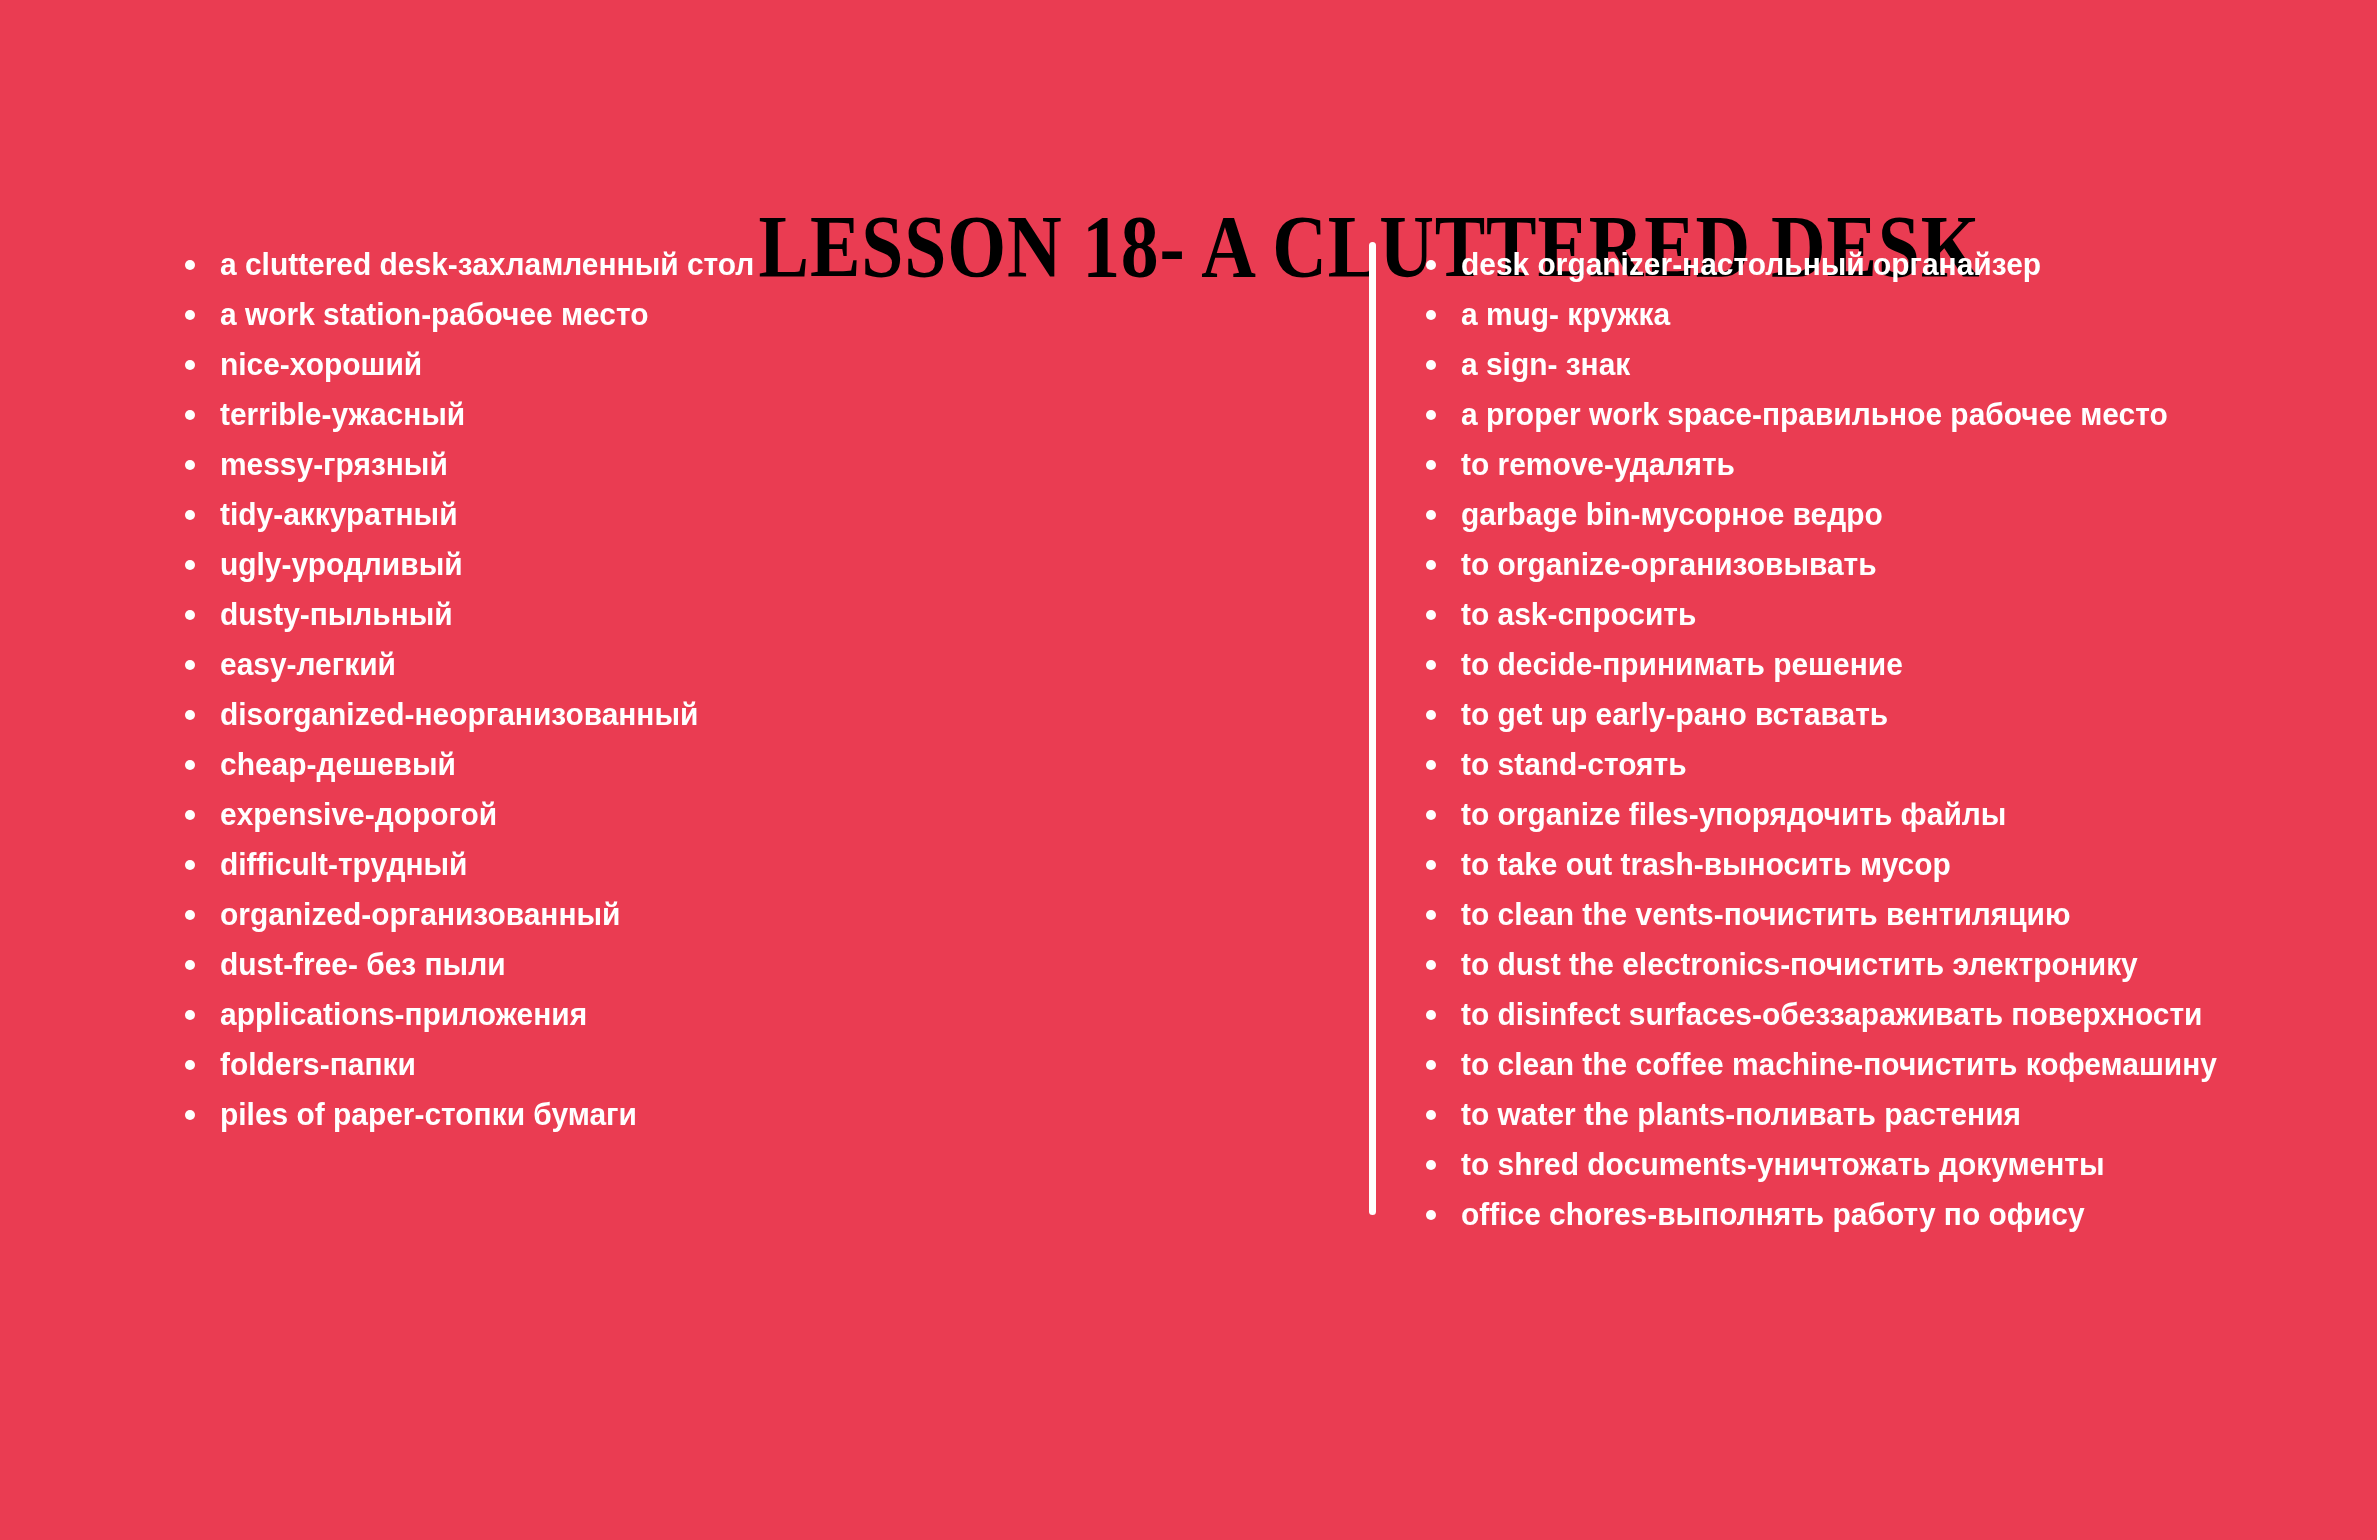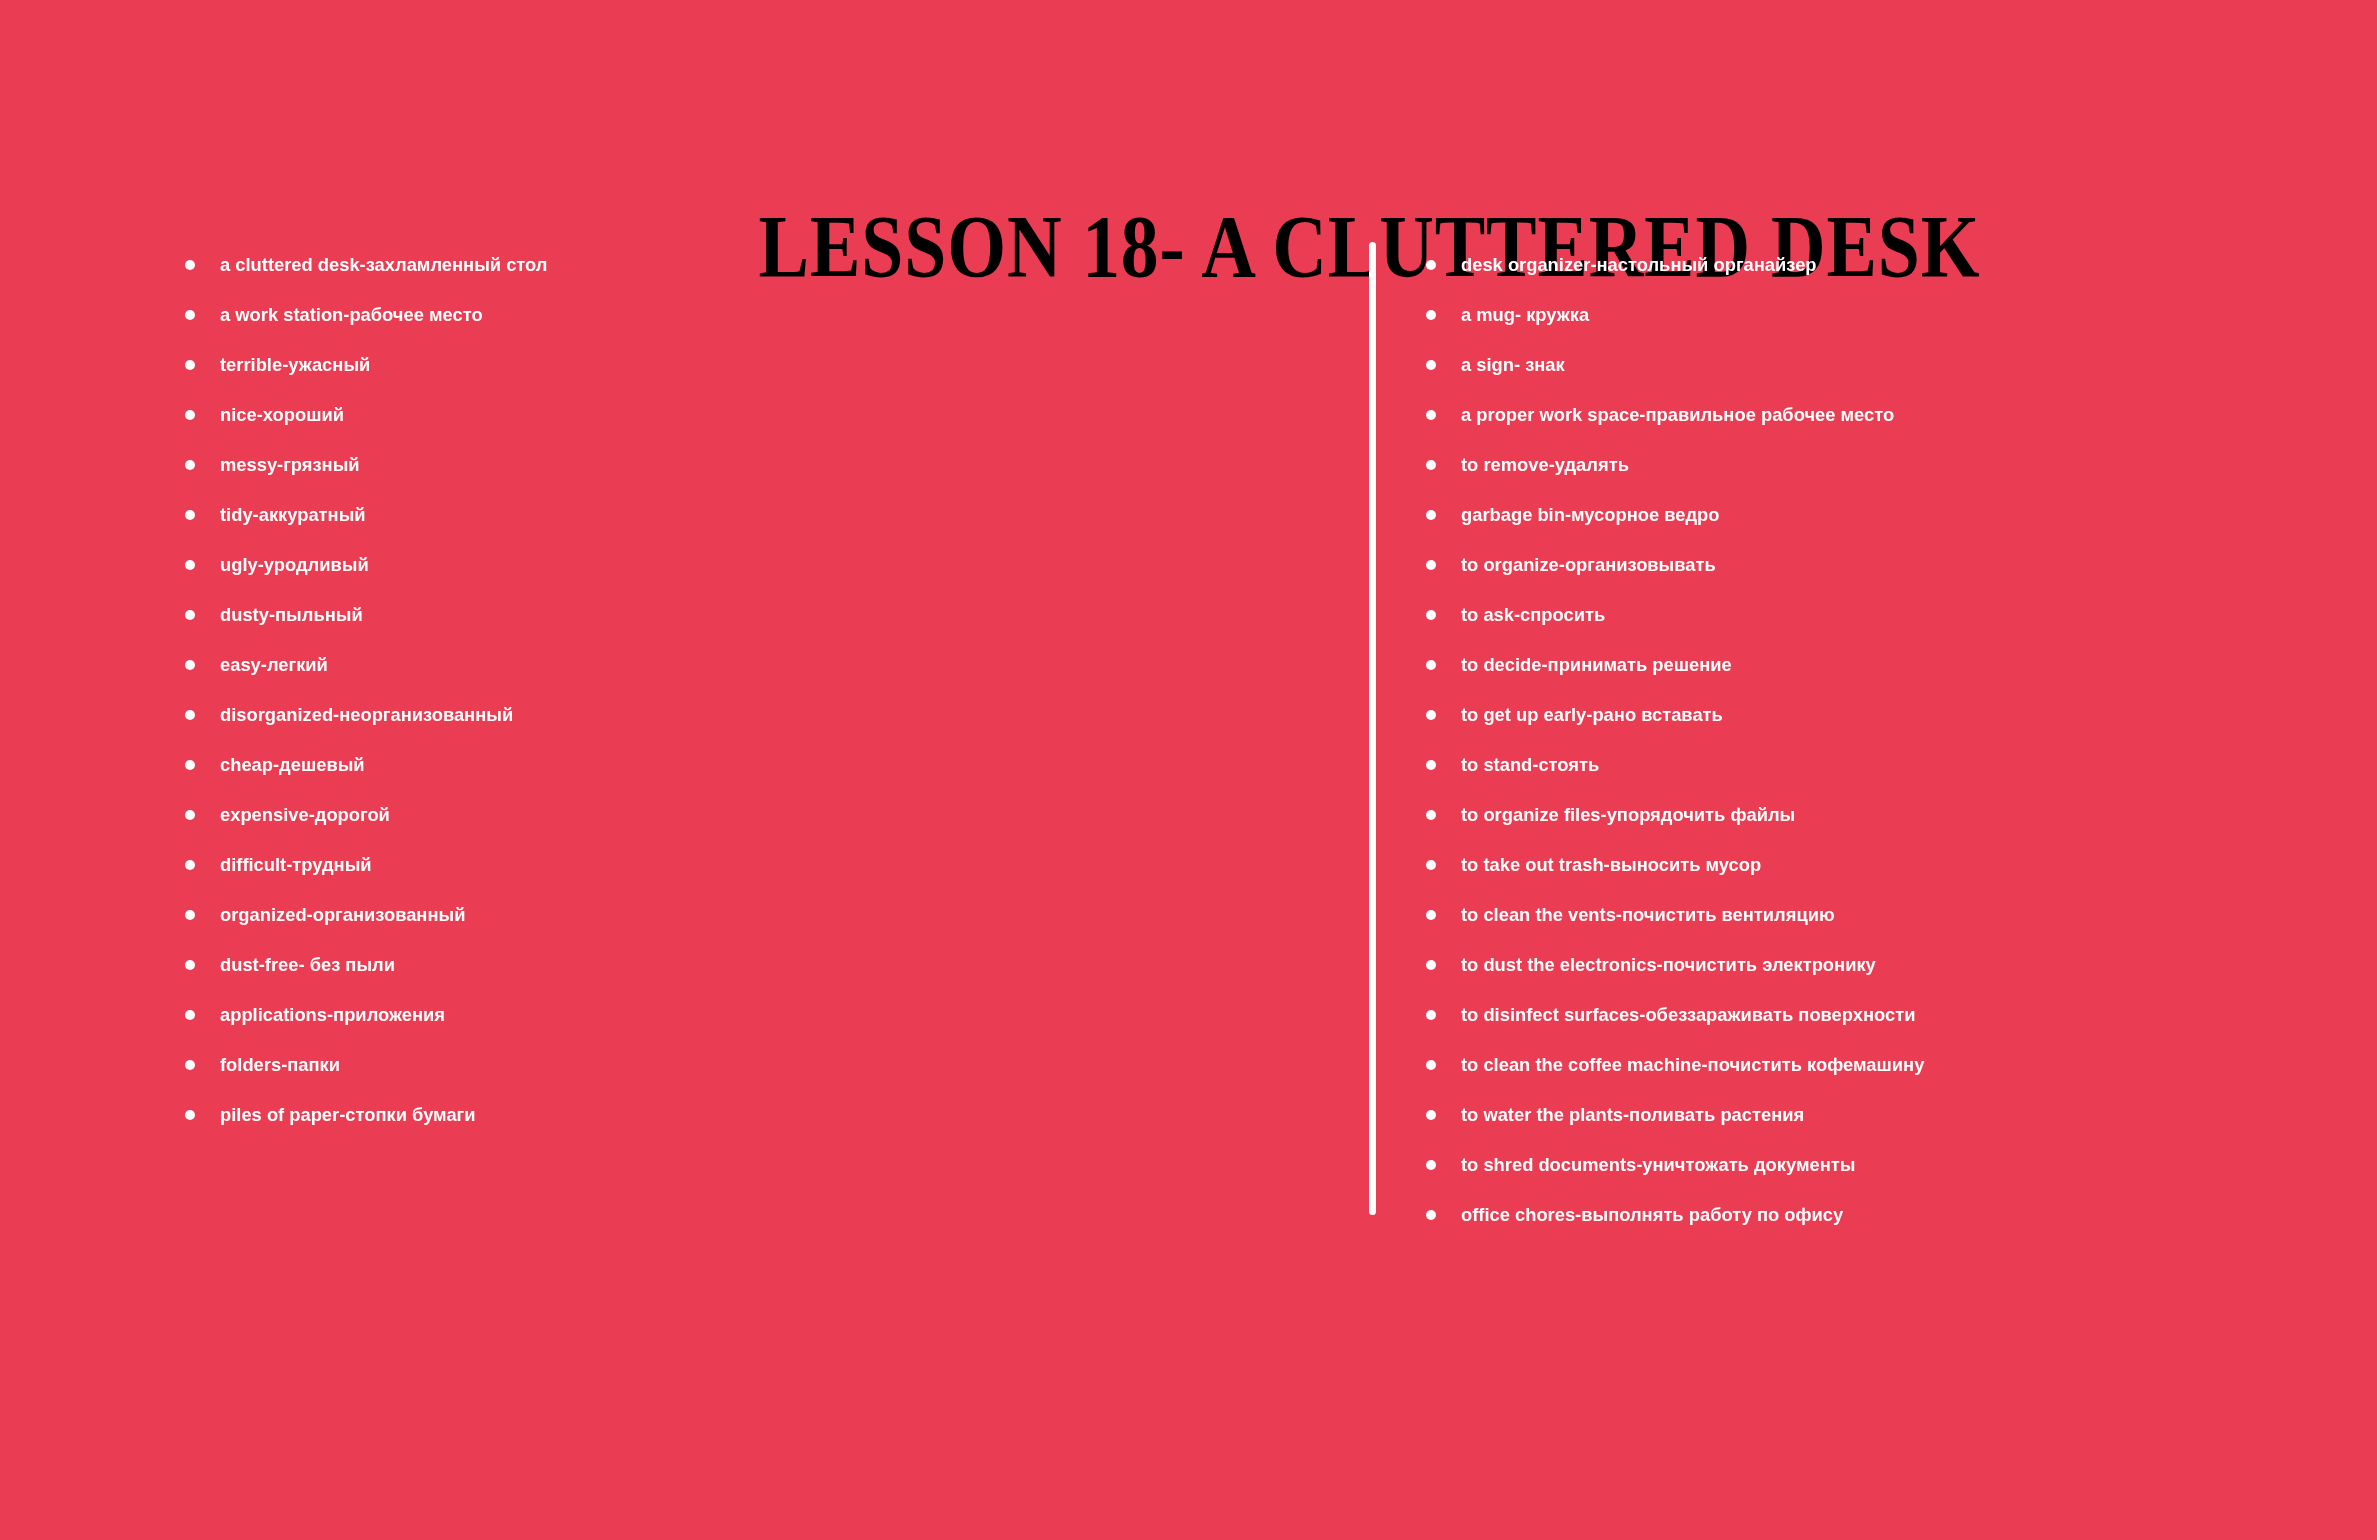--- a/index.html
+++ b/index.html
@@ -63,21 +63,21 @@
   #col-right { left: 1421px; width: 1303px; }
 
   .item {
     position: relative;
     height: 50px;
     line-height: 50px;
     padding-left: 40px;
     color: #ffffff;
     font-family: "Liberation Sans", sans-serif;
     font-weight: bold;
-    font-size: 19px;
+    font-size: 31px;
     white-space: nowrap;
   }
   .item .dot {
     position: absolute;
     left: 4.8px;
     top: 20.4px;
     width: 10px;
     height: 10px;
     border-radius: 50%;
     background: #ffffff;
@@ -93,22 +93,22 @@
 
 <div id="slide">
 
   <h1 id="title">LESSON 18- A CLUTTERED DESK</h1>
 
   <div id="divider"></div>
 
   <ul id="col-left" class="column">
       <li class="item"><span class="dot"></span><span class="txt">a cluttered desk-захламленный стол</span></li>
       <li class="item"><span class="dot"></span><span class="txt">a work station-рабочее место</span></li>
+      <li class="item"><span class="dot"></span><span class="txt">nice-хороший</span></li>
       <li class="item"><span class="dot"></span><span class="txt">terrible-ужасный</span></li>
-      <li class="item"><span class="dot"></span><span class="txt">nice-хороший</span></li>
       <li class="item"><span class="dot"></span><span class="txt">messy-грязный</span></li>
       <li class="item"><span class="dot"></span><span class="txt">tidy-аккуратный</span></li>
       <li class="item"><span class="dot"></span><span class="txt">ugly-уродливый</span></li>
       <li class="item"><span class="dot"></span><span class="txt">dusty-пыльный</span></li>
       <li class="item"><span class="dot"></span><span class="txt">easy-легкий</span></li>
       <li class="item"><span class="dot"></span><span class="txt">disorganized-неорганизованный</span></li>
       <li class="item"><span class="dot"></span><span class="txt">cheap-дешевый</span></li>
       <li class="item"><span class="dot"></span><span class="txt">expensive-дорогой</span></li>
       <li class="item"><span class="dot"></span><span class="txt">difficult-трудный</span></li>
       <li class="item"><span class="dot"></span><span class="txt">organized-организованный</span></li>

